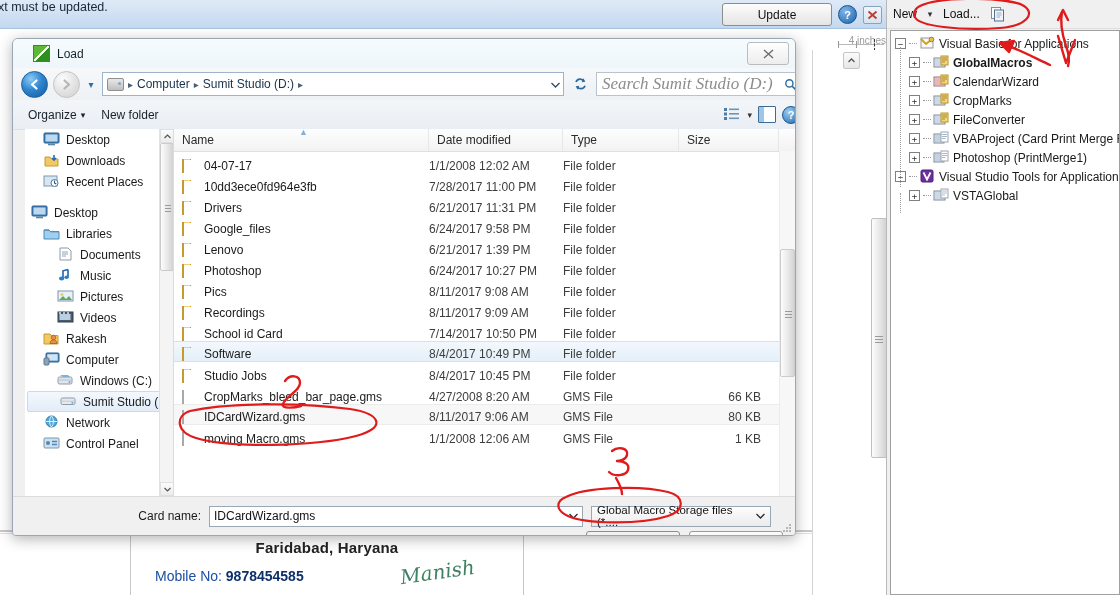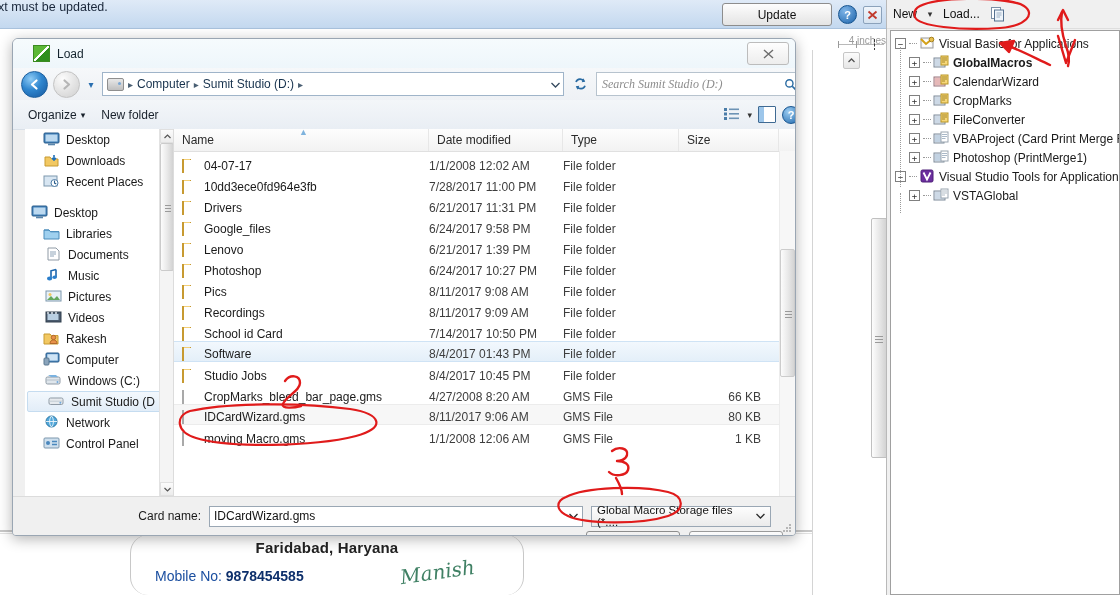--- a/index.html
+++ b/index.html
@@ -74,21 +74,20 @@
   #doc-scroll-thumb .grip{
     position:absolute;left:3px;top:50%;margin-top:-4px;width:8px;height:8px;
   }
   #doc-scroll-thumb .grip i{display:block;border-top:1px solid #9a9a9a;margin-top:2px;}
 
   
   #doc-card{
     position:absolute;left:130px;top:535px;width:392px;height:60px;
     background:#fff;border-left:1px solid #c8c8c8;border-right:1px solid #c8c8c8;
     overflow:hidden;
-    border-radius:18px;
   }
   #doc-card .city{
     text-align:center;font-size:15px;font-weight:bold;color:#222;margin-top:4px;letter-spacing:.2px;
   }
   #doc-card .mobile{
     margin-top:12px;margin-left:24px;font-size:14px;color:#1b4fa0;
   }
   #doc-card .mobile b{color:#0d2f6b;}
   #doc-sig{
     position:absolute;left:400px;top:560px;font-family:"DejaVu Serif",serif;
@@ -178,21 +177,21 @@
     content:"";position:absolute;right:2px;top:3px;width:3px;height:3px;border-radius:50%;background:#7aa7d4;
   }
   .crumb{font-size:12px;color:#17324d;}
   .crumb-sep{color:#4a5f73;font-size:10px;padding:0 1px;}
   #addr-dd{position:absolute;right:3px;top:4px;}
   #refresh-btn{width:22px;height:22px;display:flex;align-items:center;justify-content:center;}
   #search-box{
     width:195px;height:22px;background:#fff;border:1px solid #b7c3ce;
     display:flex;align-items:center;padding:0 5px;justify-content:space-between;
   }
-  #search-box .ph{font-size:12px;color:#8d8d8d;font-style:italic;font-family:"Liberation Serif",serif;}
+  #search-box .ph{font-size:17px;color:#8d8d8d;font-style:italic;font-family:"Liberation Serif",serif;}
 
   #dlg-toolbar{
     position:absolute;left:0;top:61px;width:782px;height:29px;
     background:linear-gradient(#f3f6f9,#e9eef4);
     border-bottom:1px solid #d9e0e8;
     display:flex;align-items:center;padding:0 7px;
   }
   .tb-txt{font-size:12px;color:#18212b;padding:0 8px;height:21px;display:flex;align-items:center;}
   .tb-arrow{margin-left:4px;}
   #dlg-toolbar .spacer{flex:1;}
@@ -209,21 +208,21 @@
 
   
   #nav-pane{
     position:absolute;left:12px;top:90px;width:148px;height:367px;
     background:#fff;overflow:hidden;
   }
   .navrow{display:flex;align-items:center;height:21px;padding-left:6px;font-size:12px;color:#1a1a1a;}
   .navrow.sel{background:linear-gradient(#f3f8fd,#e2edf8);border:1px solid #c5dcf0;height:19px;margin:0 2px;border-radius:2px;}
   .navrow .nico{width:18px;height:15px;margin-right:5px;flex:0 0 auto;position:relative;}
   .navrow.ind1{padding-left:18px;}
-  .navrow.ind2{padding-left:20px;}
+  .navrow.ind2{padding-left:32px;}
   #nav-scroll{
     position:absolute;left:146px;top:90px;width:14px;height:367px;
     background:#f4f4f4;border-left:1px solid #e2e2e2;
   }
   .sb-arrow{
     width:14px;height:14px;background:linear-gradient(#fbfbfb,#ececec);
     display:flex;align-items:center;justify-content:center;border:1px solid #e0e0e0;box-sizing:border-box;
   }
   #nav-thumb{
     position:absolute;left:0;top:14px;width:14px;height:128px;
@@ -821,21 +820,21 @@
           </div>
           <div class="fc date">7/14/2017 10:50 PM</div>
           <div class="fc type">File folder</div>
           <div class="fc size"></div>
         </div>
         <div class="frow sel">
           <div class="fc name">
             <span class="ficon"><span class="folder-ico"></span></span>
             <span>Software</span>
           </div>
-          <div class="fc date">8/4/2017 01:43 PM</div>
+          <div class="fc date">8/4/2017 10:49 PM</div>
           <div class="fc type">File folder</div>
           <div class="fc size"></div>
         </div>
         <div class="frow">
           <div class="fc name">
             <span class="ficon"><span class="folder-ico"></span></span>
             <span>Studio Jobs</span>
           </div>
           <div class="fc date">8/4/2017 10:45 PM</div>
           <div class="fc type">File folder</div>

